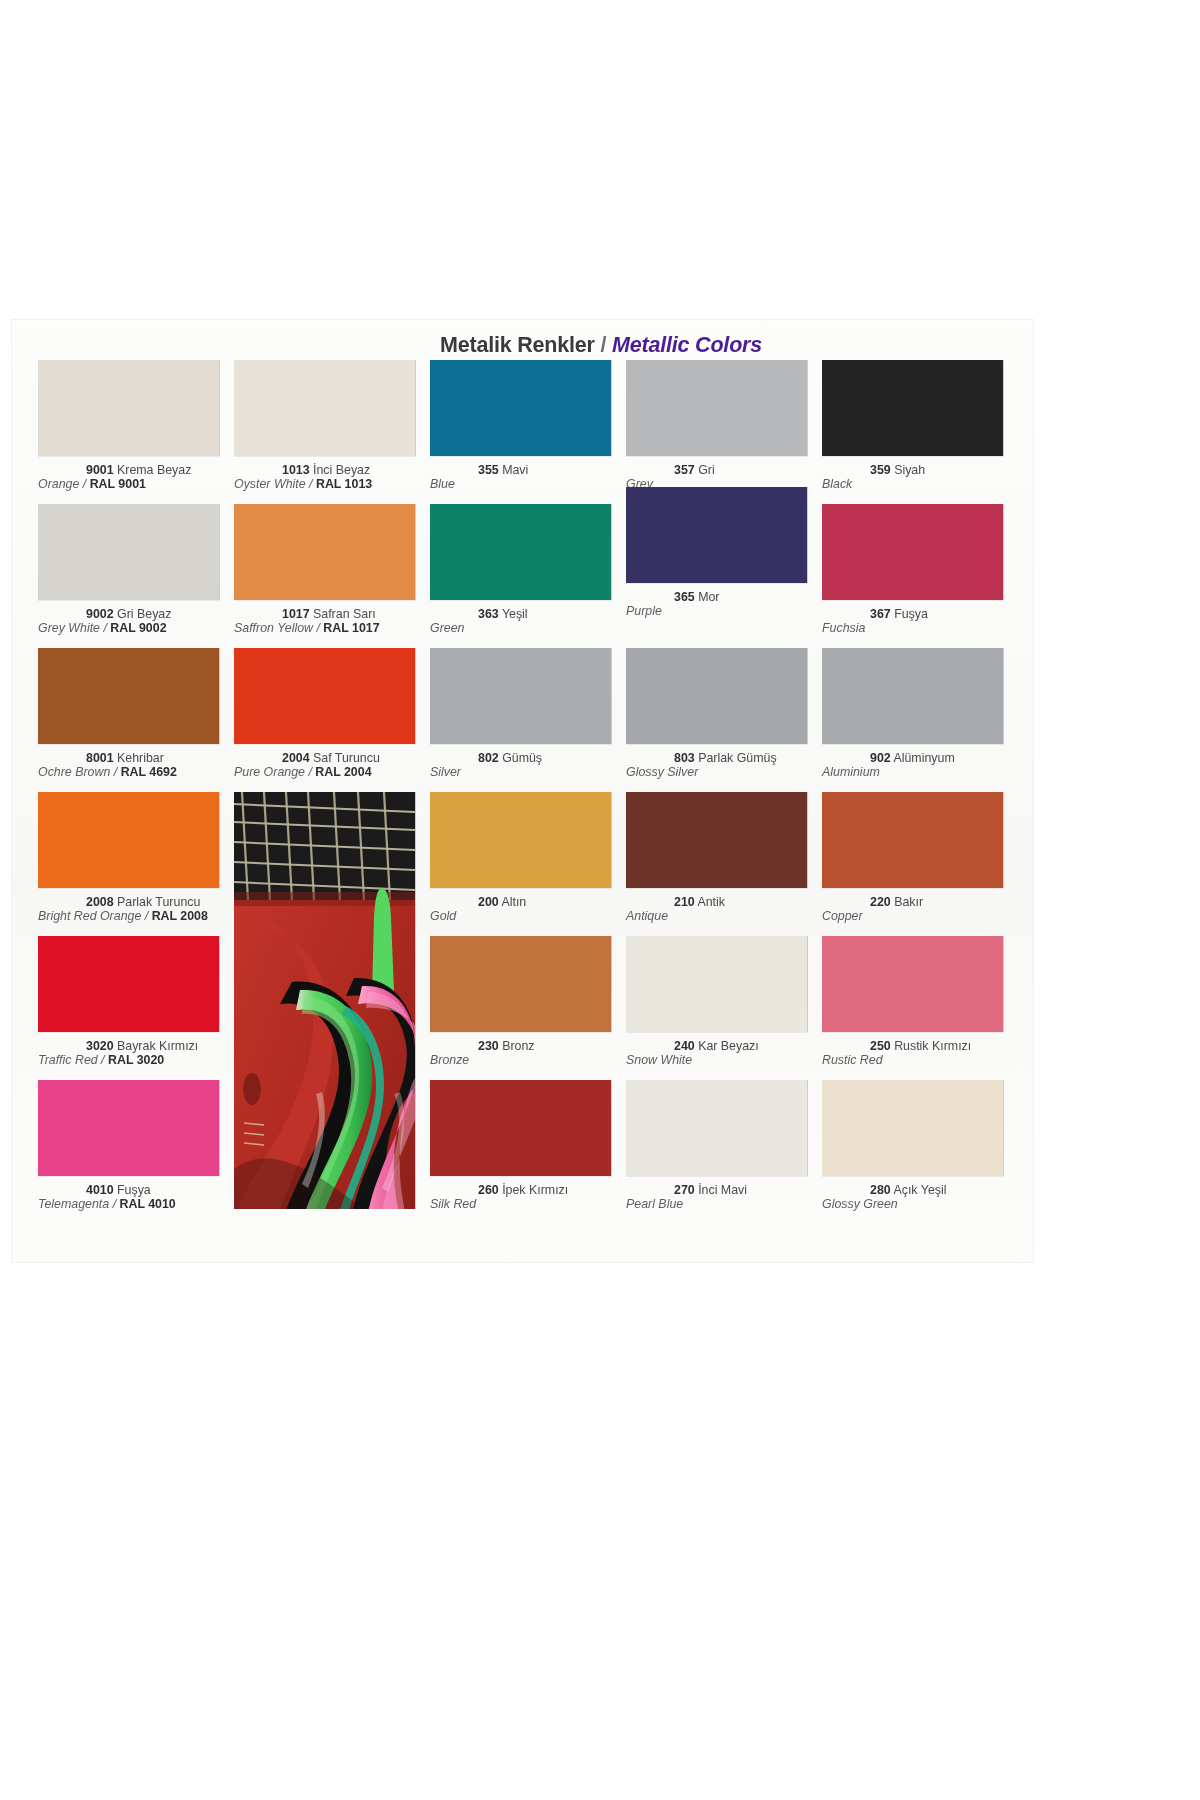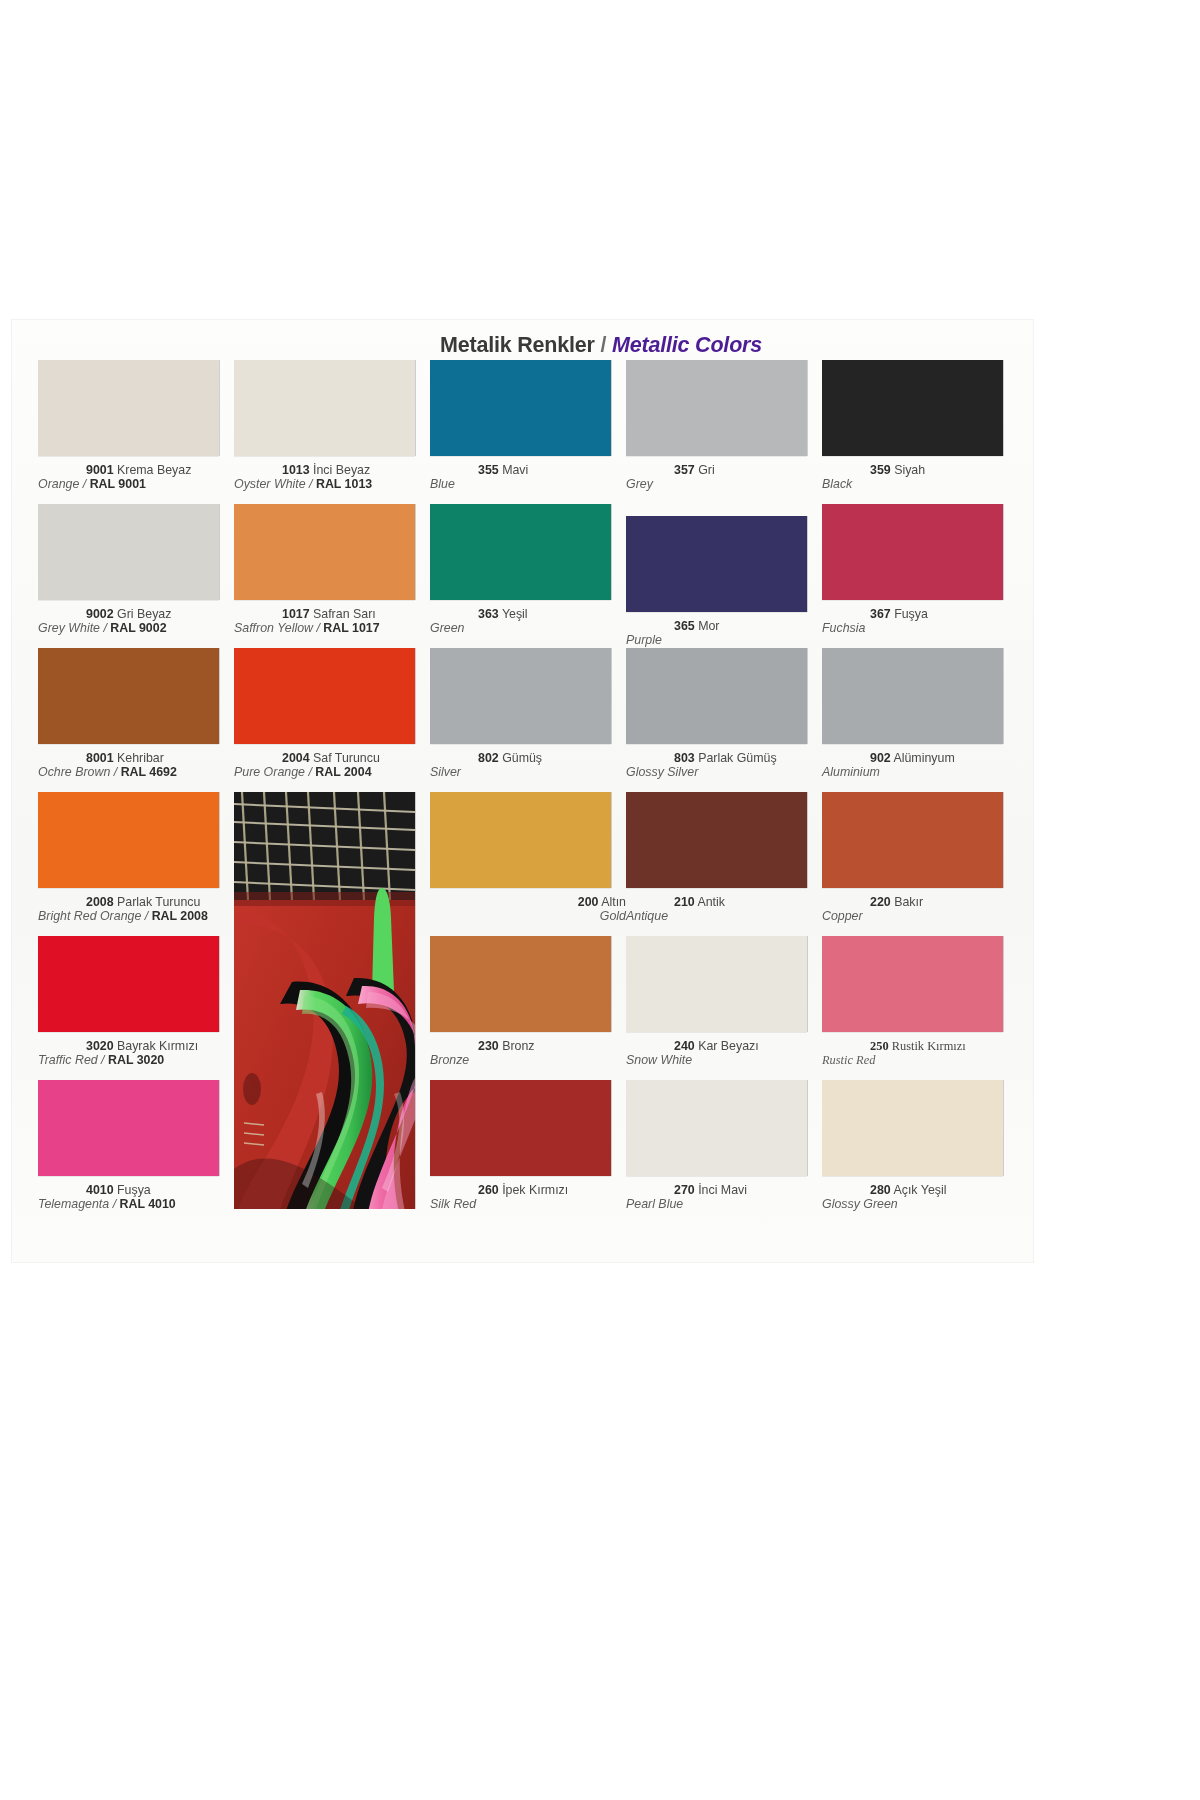--- a/index.html
+++ b/index.html
@@ -108,21 +108,21 @@
         <div class="l2"><span>Saffron Yellow</span><span> / </span><b>RAL 1017</b></div>
       </div>
     </div>
     <div class="cell" style="left: 392px; top: 144px;">
       <div class="sw metal" title="363 Yeşil" style="background: rgb(13, 130, 102);"></div>
       <div class="lbl">
         <div class="l1"><b>363</b><span> Yeşil</span></div>
         <div class="l2"><span>Green</span></div>
       </div>
     </div>
-    <div class="cell" style="left: 588px; top: 156px;">
+    <div class="cell" style="left: 588px; top: 127px;">
       <div class="sw metal" title="365 Mor" style="background: rgb(54, 50, 100);"></div>
       <div class="lbl">
         <div class="l1"><b>365</b><span> Mor</span></div>
         <div class="l2"><span>Purple</span></div>
       </div>
     </div>
     <div class="cell" style="left: 784px; top: 144px;">
       <div class="sw metal" title="367 Fuşya" style="background: rgb(189, 49, 80);"></div>
       <div class="lbl">
         <div class="l1"><b>367</b><span> Fuşya</span></div>
@@ -164,21 +164,21 @@
         <div class="l2"><span>Aluminium</span></div>
       </div>
     </div>
     <div class="cell" style="left: 0px; top: 432px;">
       <div class="sw" title="2008 Parlak Turuncu" style="background: rgb(236, 106, 28);"></div>
       <div class="lbl">
         <div class="l1"><b>2008</b><span> Parlak Turuncu</span></div>
         <div class="l2"><span>Bright Red Orange</span><span> / </span><b>RAL 2008</b></div>
       </div>
     </div>
-    <div class="cell" style="left: 392px; top: 432px; text-align: right;">
+    <div class="cell" style="left: 392px; top: 432px;">
       <div class="sw metal" title="200 Altın" style="background: rgb(217, 162, 63);"></div>
       <div class="lbl">
         <div class="l1"><b>200</b><span> Altın</span></div>
         <div class="l2"><span>Gold</span></div>
       </div>
     </div>
     <div class="cell" style="left: 588px; top: 432px;">
       <div class="sw metal" title="210 Antik" style="background: rgb(110, 51, 40);"></div>
       <div class="lbl">
         <div class="l1"><b>210</b><span> Antik</span></div>
@@ -206,21 +206,21 @@
         <div class="l2"><span>Bronze</span></div>
       </div>
     </div>
     <div class="cell" style="left: 588px; top: 576px;">
       <div class="sw metal" title="240 Kar Beyazı" style="background: rgb(233, 230, 221);"></div>
       <div class="lbl">
         <div class="l1"><b>240</b><span> Kar Beyazı</span></div>
         <div class="l2"><span>Snow White</span></div>
       </div>
     </div>
-    <div class="cell" style="left: 784px; top: 576px; font-family: Liberation Serif, serif;">
+    <div class="cell" style="left: 784px; top: 576px;">
       <div class="sw metal" title="250 Rustik Kırmızı" style="background: rgb(224, 106, 128);"></div>
       <div class="lbl">
         <div class="l1"><b>250</b><span> Rustik Kırmızı</span></div>
         <div class="l2"><span>Rustic Red</span></div>
       </div>
     </div>
     <div class="cell" style="left: 0px; top: 720px;">
       <div class="sw" title="4010 Fuşya" style="background: rgb(231, 65, 137);"></div>
       <div class="lbl">
         <div class="l1"><b>4010</b><span> Fuşya</span></div>

